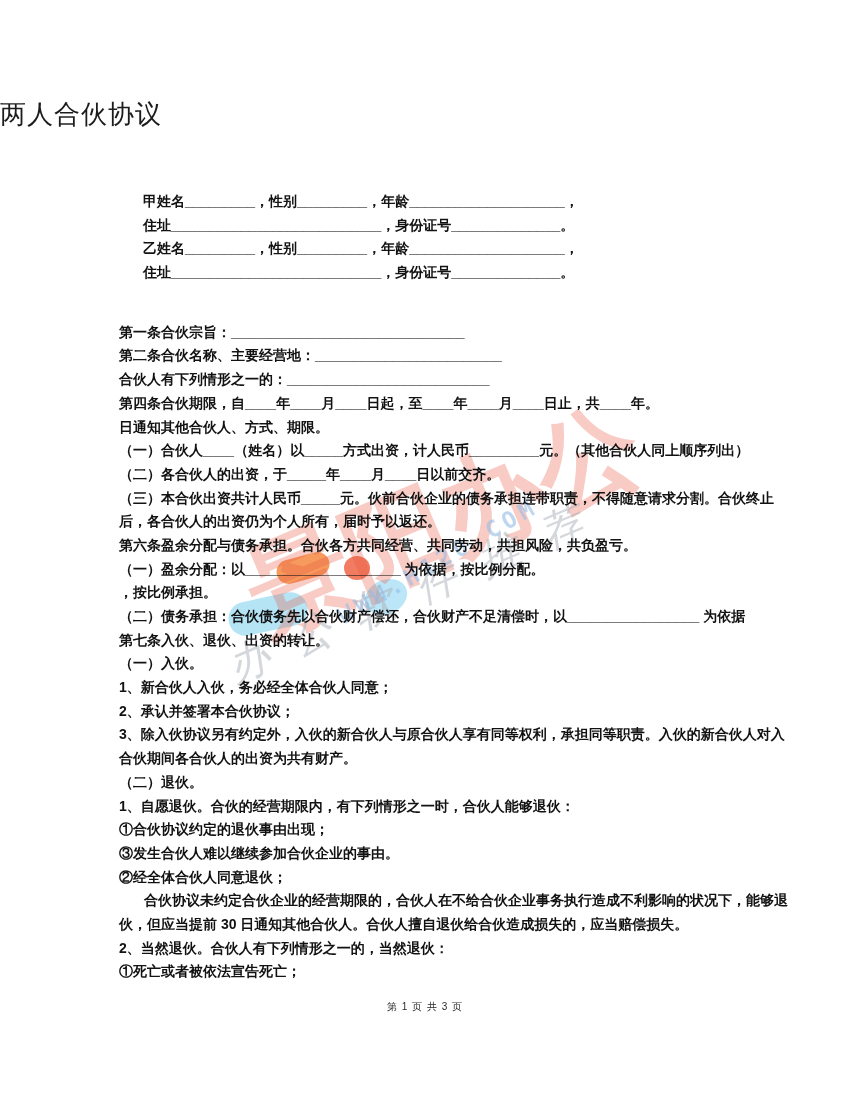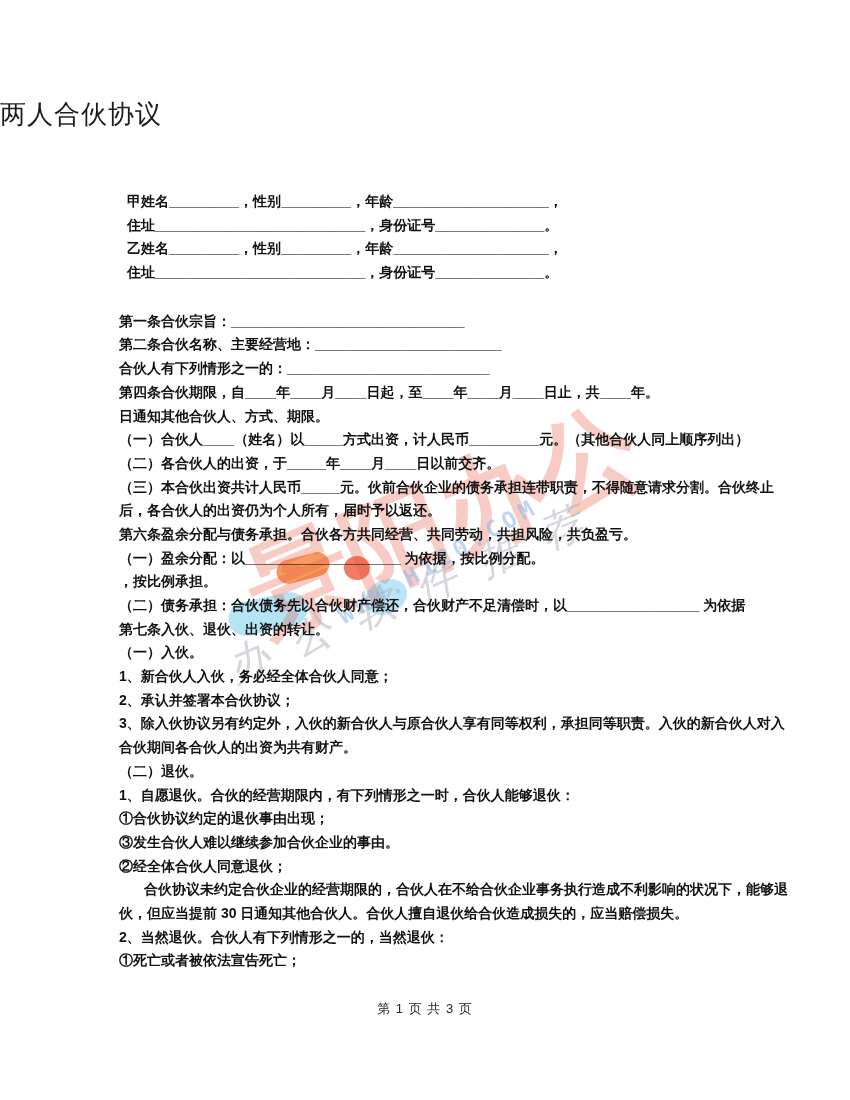--- a/index.html
+++ b/index.html
@@ -39,26 +39,26 @@
   .title {
     position:absolute; top:97px; left:0; width:100%; text-align:left;
     font-family:"DejaVu Serif", serif; font-size:26px; font-weight:400;
     color:#1c1c1c; letter-spacing:1px;
   }
   .content {
     position:absolute; top:190px; left:119px; width:626px;
     font-size:14px; font-weight:600; color:#121212;
   }
   .line { height:23.7px; line-height:23.7px; white-space:nowrap; }
-  .party-block .line { padding-left:8px; }
-  .body-block { margin-top:25px; }
+  .party-block .line { padding-left:8px;margin-left:16px; }
+  .body-block { margin-top:36px; }
   .line.indent { padding-left:25px; }
   .footer {
     position:absolute; top:1000px; left:0; width:100%; text-align:center;
-    font-size:13px; color:#2a2a2a; letter-spacing:1px; z-index:1;
+    font-size:10px; color:#2a2a2a; letter-spacing:1px; z-index:1;
   }
 </style>
 </head>
 <body>
 
 <div class="page">
 
   <div class="wm">
     <div class="wm-shape wm-pill"></div>
     <div class="wm-shape wm-dot"></div>

